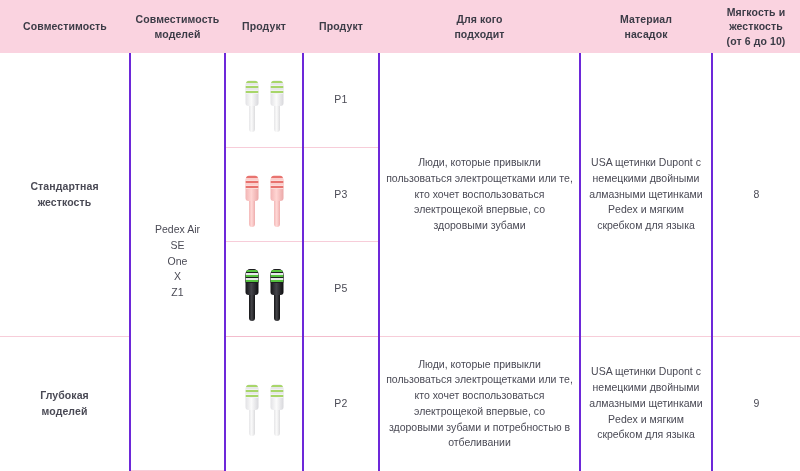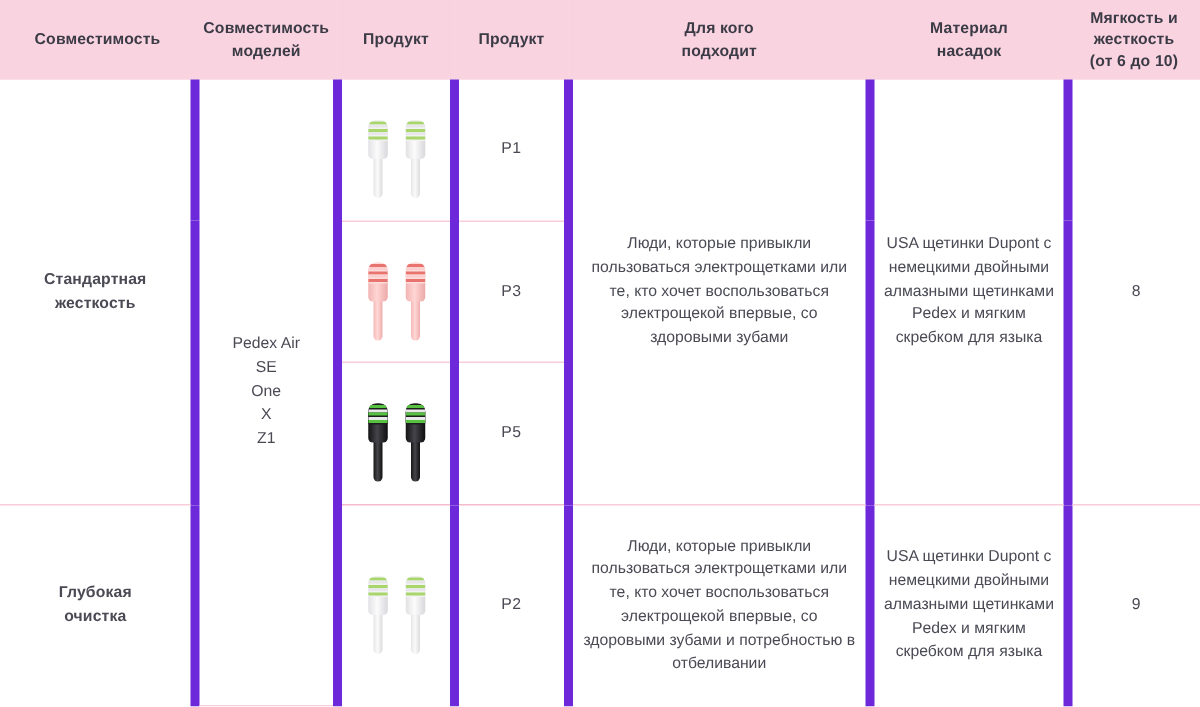--- a/index.html
+++ b/index.html
@@ -36,21 +36,21 @@
     color: #3b3b46;
     text-align: center;
     vertical-align: middle;
     padding: 2px 4px;
     border: none;
     letter-spacing: 0.1px;
   }
 
   
   .comparison-table td {
-    border-right: 6px solid #6d28d9;
+    border-right: 2px solid #6d28d9;
     border-bottom: 1px solid #f7cdd9;
     text-align: center;
     vertical-align: middle;
     padding: 4px 6px;
     font-size: 10.5px;
     line-height: 1.5;
     color: #4a4a55;
   }
   .comparison-table td.no-right { border-right: none; }
   .comparison-table td.no-bottom { border-bottom: none; }
@@ -305,21 +305,21 @@
                 <i></i>
               </span>
           </span>
         </div>
       </td>
       <td class="model-cell">P5</td>
     </tr>
 
     <tr>
       <td class="cat-cell no-bottom" style="white-space:pre-line">Глубокая
-очистка</td>
+моделей</td>
 
       <td class="product-cell no-bottom">
         <div class="brush-pair">
           <span class="brush white">
             <span class="neck"></span>
               <span class="head"></span>
             <span class="bristles">
                 <i></i>
                 <i></i>
                 <i></i>

